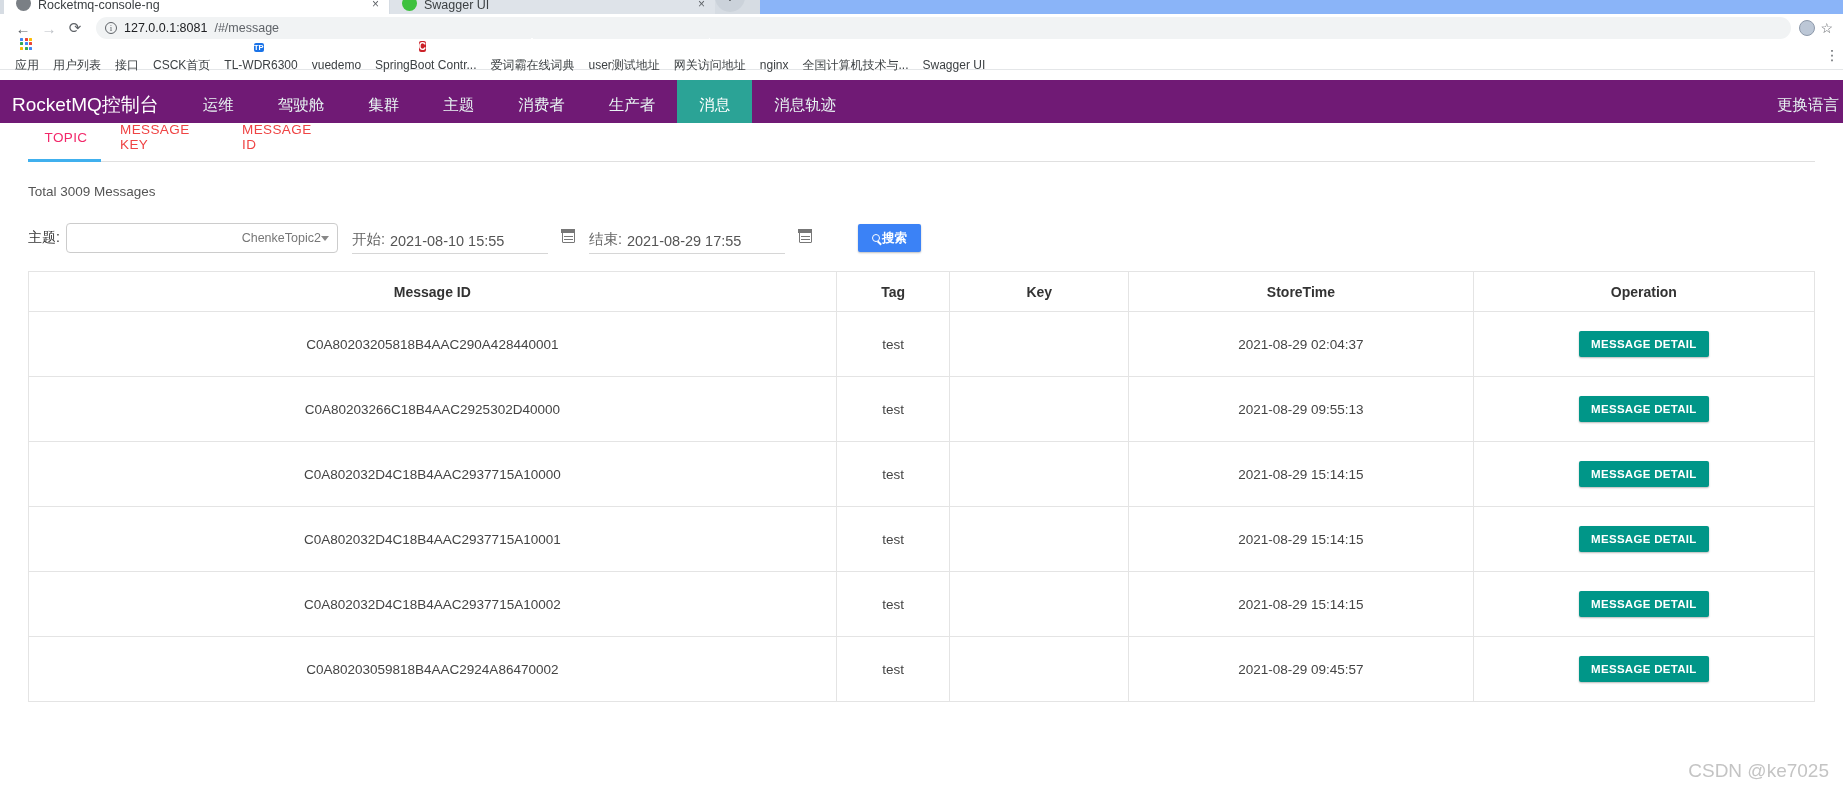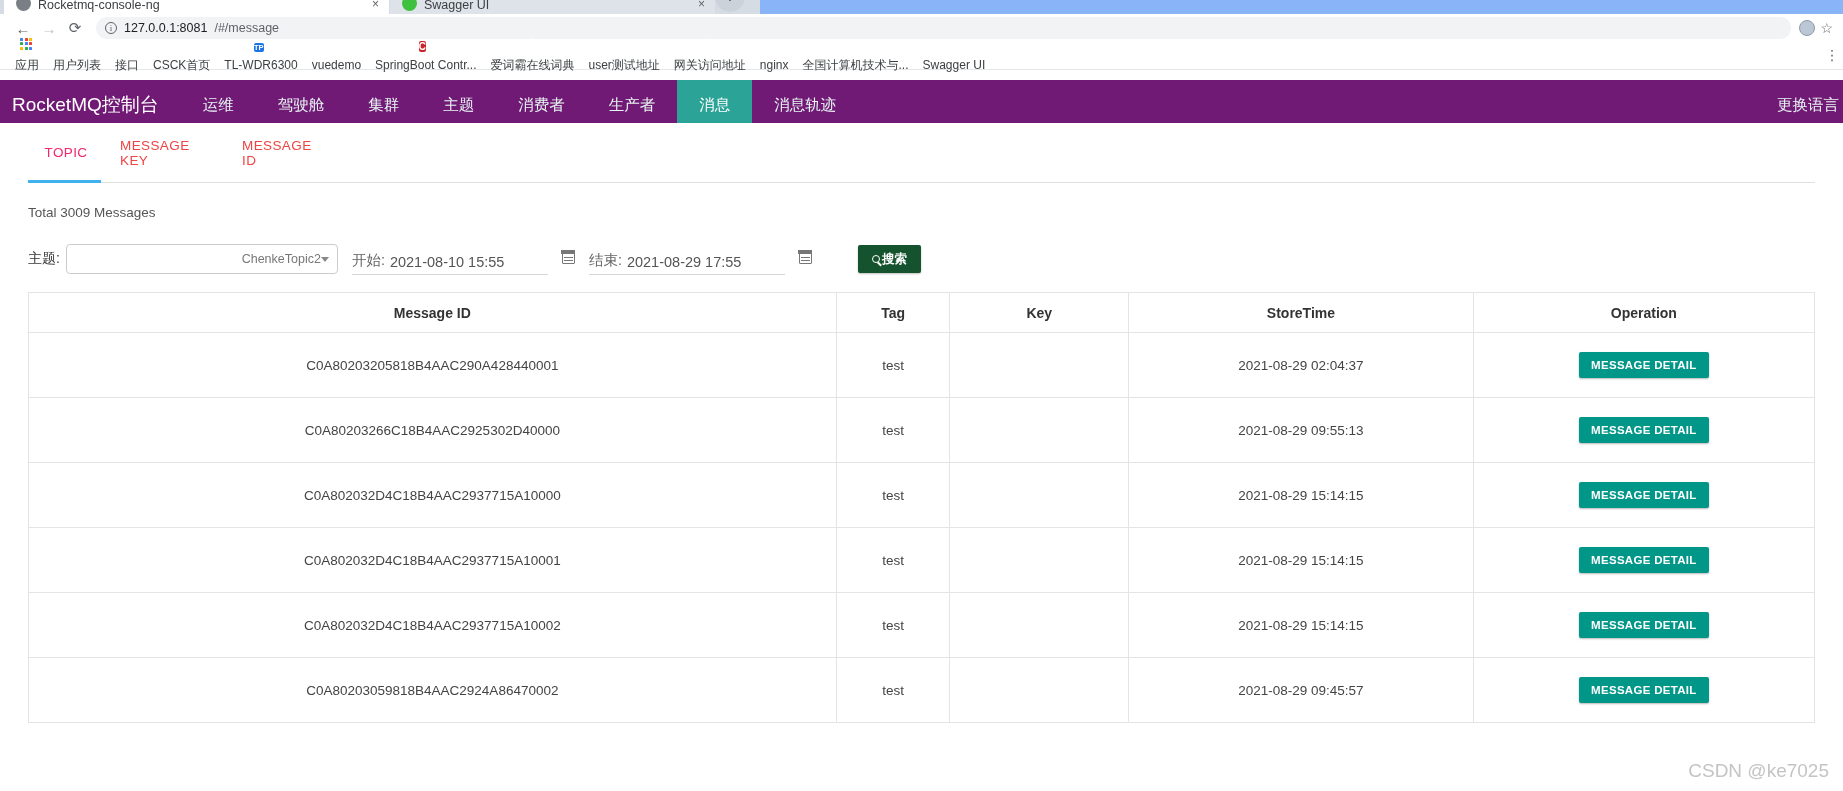--- a/index.html
+++ b/index.html
@@ -146,22 +146,22 @@
   .nav-spacer { flex:1 1 auto; }
   .nav-lang {
     display:flex; align-items:center; padding:0 4px 0 22px;
     color:#e8f5f3; font-size:15.5px; white-space:nowrap;
   }
 
   
   #main { position:absolute; left:0; top:123px; width:1843px; height:668px; background:#fff; }
 
   .tabbar {
-    position:relative; margin:0 28px; height:60px;
-    border-bottom:1px solid #e0e0e0; display:flex; align-items:center;
+    position:relative; margin:0 28px; height:39px;
+    border-bottom:1px solid #e0e0e0; display:flex; align-items:flex-end;
   }
   .mtab {
     height:48px; display:flex; align-items:center; justify-content:center;
     padding:0 16px; font-size:13.5px; letter-spacing:0.4px; color:#ef4444;
     min-width:76px;
   }
   .mtab.active { color:#f2286a; }
   .tab-underline {
     position:absolute; left:0; bottom:-1px; width:73px; height:3px; background:#40b0ee;
   }
@@ -194,21 +194,21 @@
   }
   .cal-ico::before {
     content:""; position:absolute; left:-1.6px; top:-1.6px; right:-1.6px; height:3.5px;
     background:#777;
   }
   .cal-ico::after {
     content:""; position:absolute; left:1px; top:5px; right:1px; bottom:1px;
     background:repeating-linear-gradient(to bottom,#777 0 1.3px,transparent 1.3px 2.6px);
   }
   .search-btn {
-    margin-left:46px; height:28px; background:#14532d; color:#fff;
+    margin-left:46px; height:28px; background:#3b82f6; color:#fff;
     border-radius:2px; display:flex; align-items:center; justify-content:center;
     gap:2px; padding:0 14px; font-size:12.5px; font-weight:bold; white-space:nowrap;
     box-shadow:0 1px 2px rgba(0,0,0,.25);
   }
   .mag {
     width:8px; height:8px; border:1.8px solid #fff; border-radius:50%;
     position:relative; flex:0 0 auto;
   }
   .mag::after {
     content:""; position:absolute; right:-3.5px; bottom:-2.5px;

